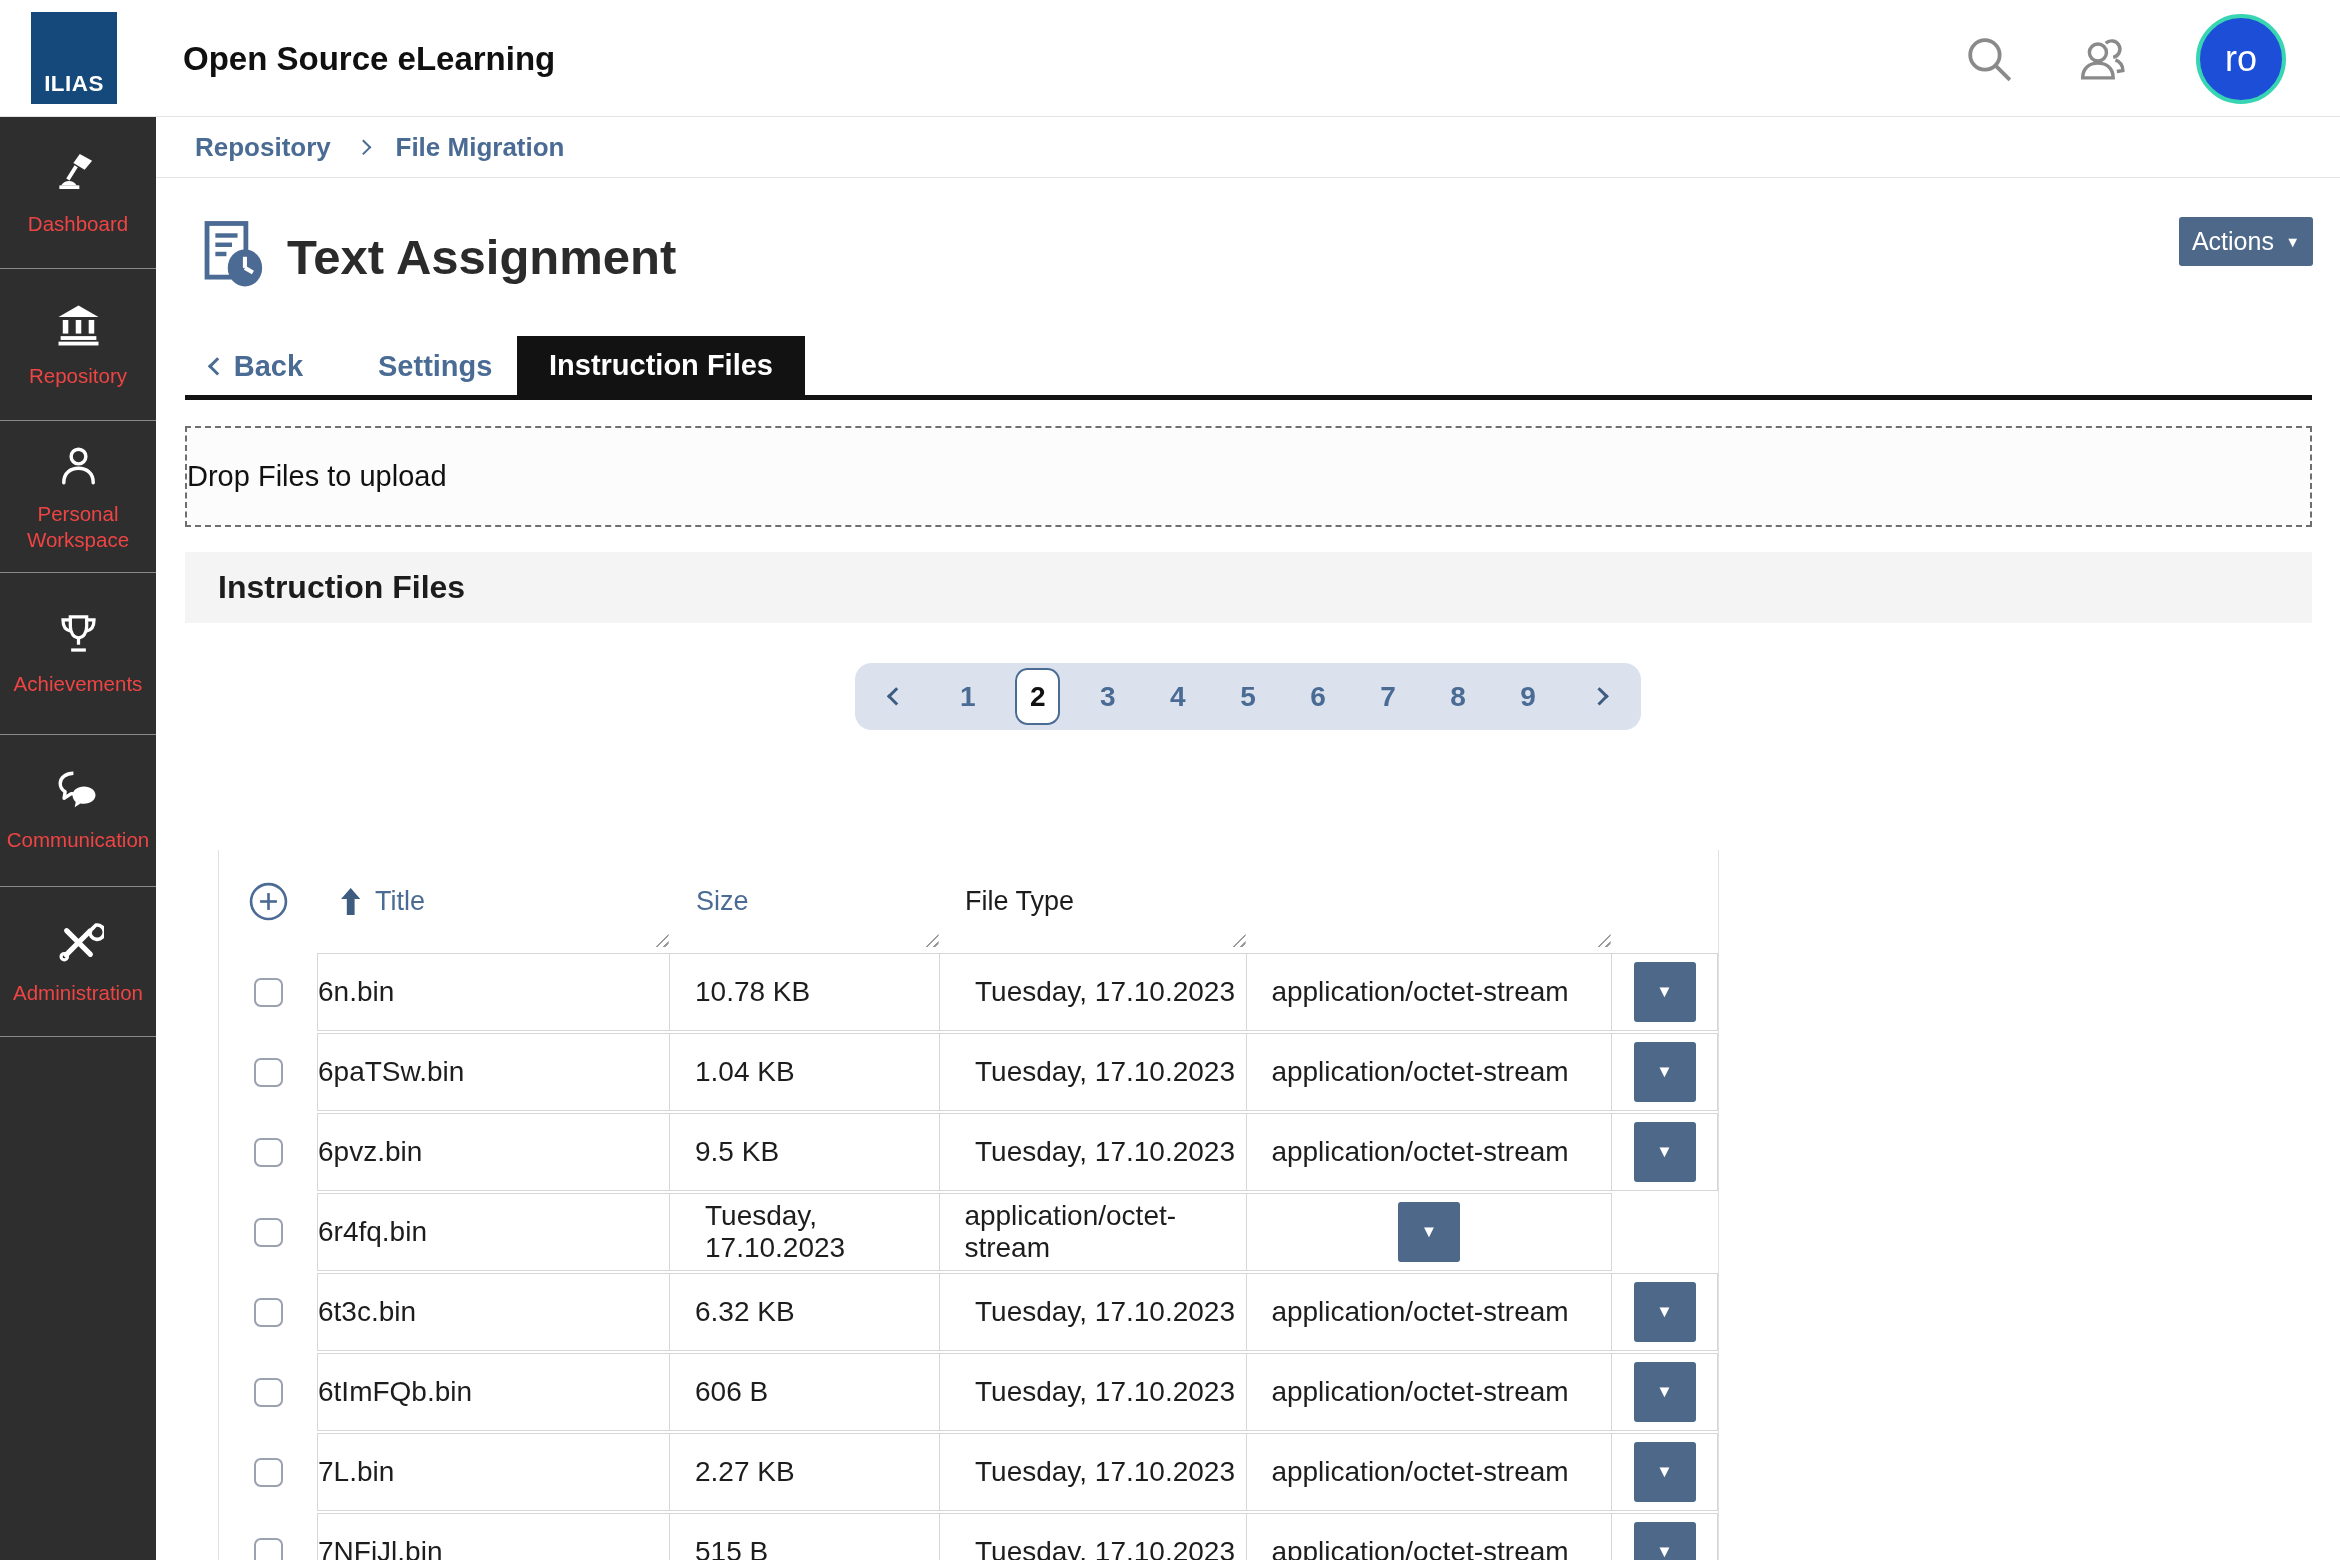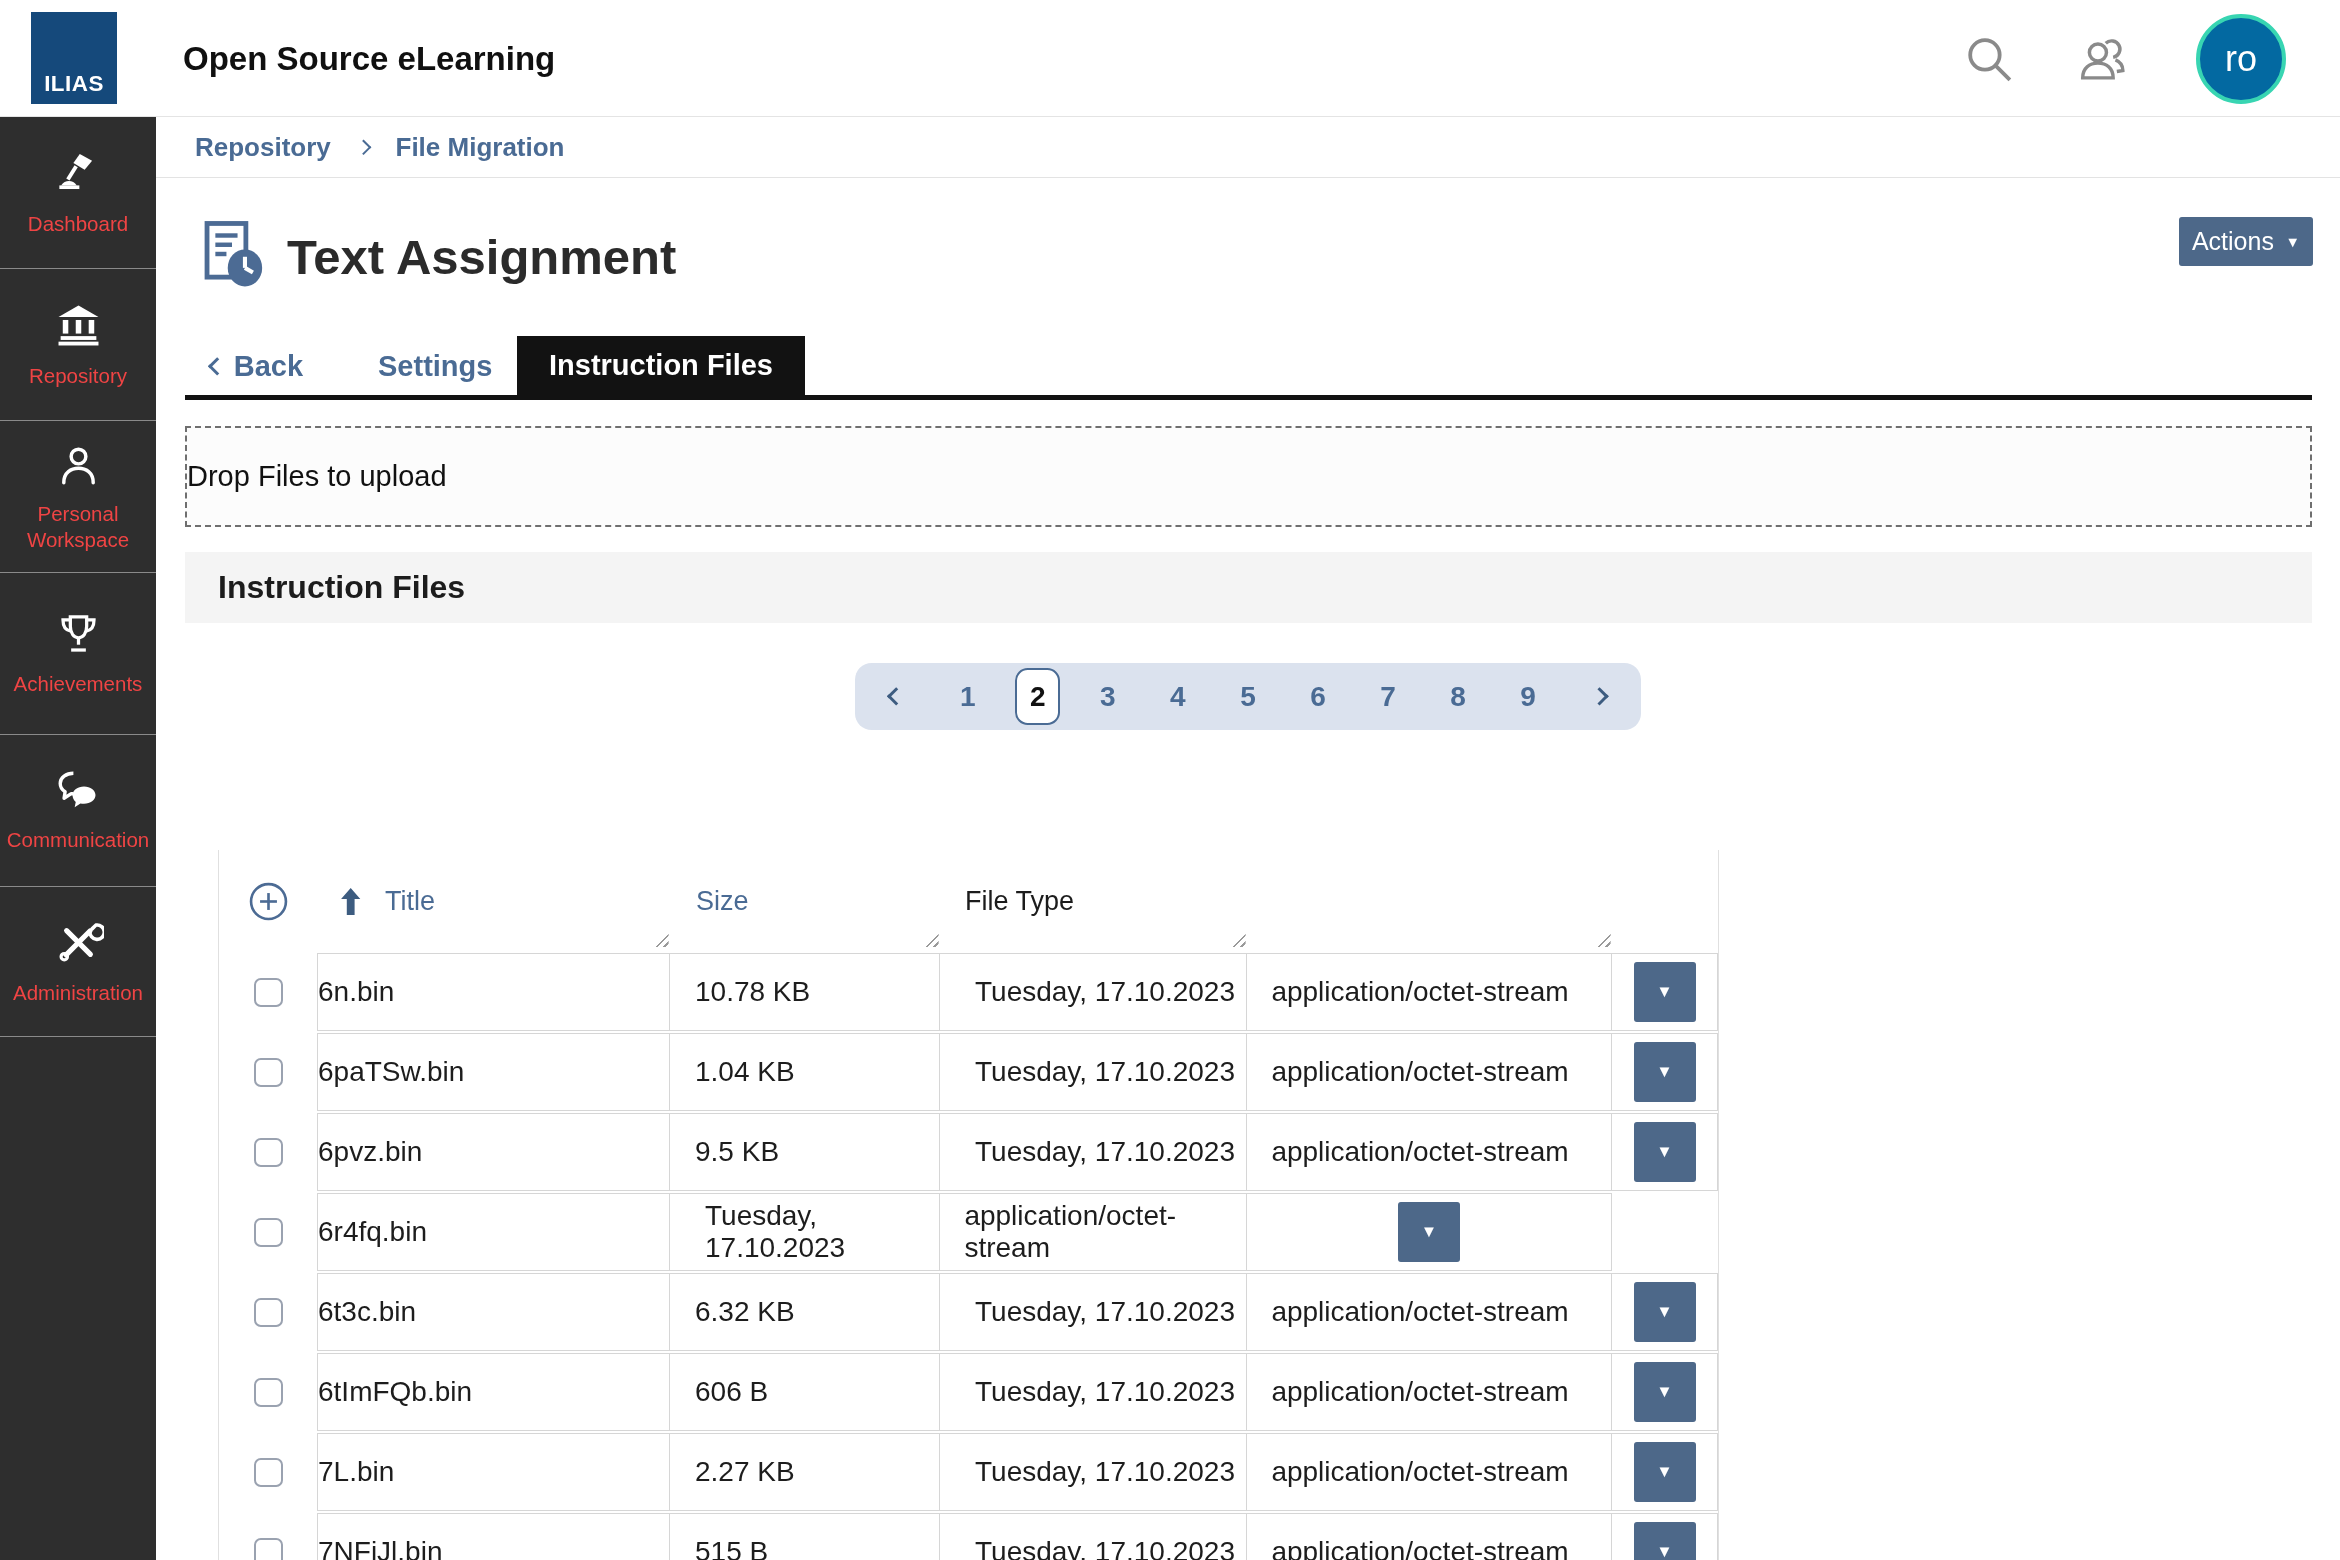--- a/index.html
+++ b/index.html
@@ -15,21 +15,21 @@
   .logo { position:absolute; left:31px; top:11.7px; width:86px; height:92px;
     background:#15497b; display:flex; align-items:flex-end; justify-content:center; }
   .logo span { color:#fff; font-weight:bold; font-size:22.4px; letter-spacing:0.5px; padding-bottom:6.8px; }
   .app-title { position:absolute; left:183px; top:0; height:117px; display:flex; align-items:center;
     font-size:33px; font-weight:bold; color:#101010; }
   .hdr-btn { position:absolute; top:27px; width:64px; height:62px; background:none; border:none;
     display:flex; align-items:center; justify-content:center; cursor:pointer; }
   .hdr-search { left:1956px; }
   .hdr-users  { left:2071px; }
   .avatar { position:absolute; left:2196px; top:13.7px; width:90px; height:90px; border-radius:50%;
-    background:#0369a1; border:4.9px solid #38d5b2; color:#fff; font-size:36px;
+    background:#1d4ed8; border:4.9px solid #38d5b2; color:#fff; font-size:36px;
     display:flex; align-items:center; justify-content:center; cursor:pointer; }
 
   
   .sidebar { position:absolute; left:0; top:117px; width:156px; height:1443px;
     background:#2e2e2e; display:flex; flex-direction:column; }
   .sb-item { min-height:152px; display:flex; flex-direction:column; align-items:center;
     justify-content:center; gap:11.7px; border-bottom:1px solid #8a8a8a; cursor:pointer; }
   .sb-item:nth-child(4){ min-height:162px; }
   .sb-item:last-of-type{ min-height:150px; }
   .sb-label { color:#ef4444; font-size:20.5px; text-align:center; line-height:1.25; padding:0 3.9px; }
@@ -83,21 +83,21 @@
 
   
   .table { position:absolute; left:218px; top:850px; width:1501px;
     border-left:1px solid #e0e0e0; border-right:1px solid #e0e0e0; background:#fff; }
   .t-head { position:relative; display:grid; grid-template-columns:98px 353px 270px 307px 365px 106px;
     height:103px; }
   .th { display:flex; align-items:center; font-size:27px; }
   .th.link { color:#4a6b94; cursor:pointer; }
   .th.plain { color:#1c1c1c; }
   .th-select { justify-content:center; }
-  .th-title { padding-left:21.5px; gap:23px; }
+  .th-title { padding-left:21.5px; gap:13px; }
   .th-size { padding-left:26px; }
   .th-created { padding-left:35px; }
   .th-type { padding-left:25px; }
   .rz { position:absolute; bottom:5.9px; width:14.6px; height:14.6px; cursor:col-resize;
     background:repeating-linear-gradient(135deg,#9a9a9a 0 1.5px,transparent 1.5px 5.4px);
     clip-path:polygon(100% 0,100% 100%,0 100%); }
   .rz1{ left:435px; } .rz2{ left:705px; } .rz3{ left:1012px; } .rz4{ left:1377px; }
 
   .t-row { display:grid; grid-template-columns:98px 353px 270px 307px 365px 106px;
     height:78px; margin-bottom:2px; }

